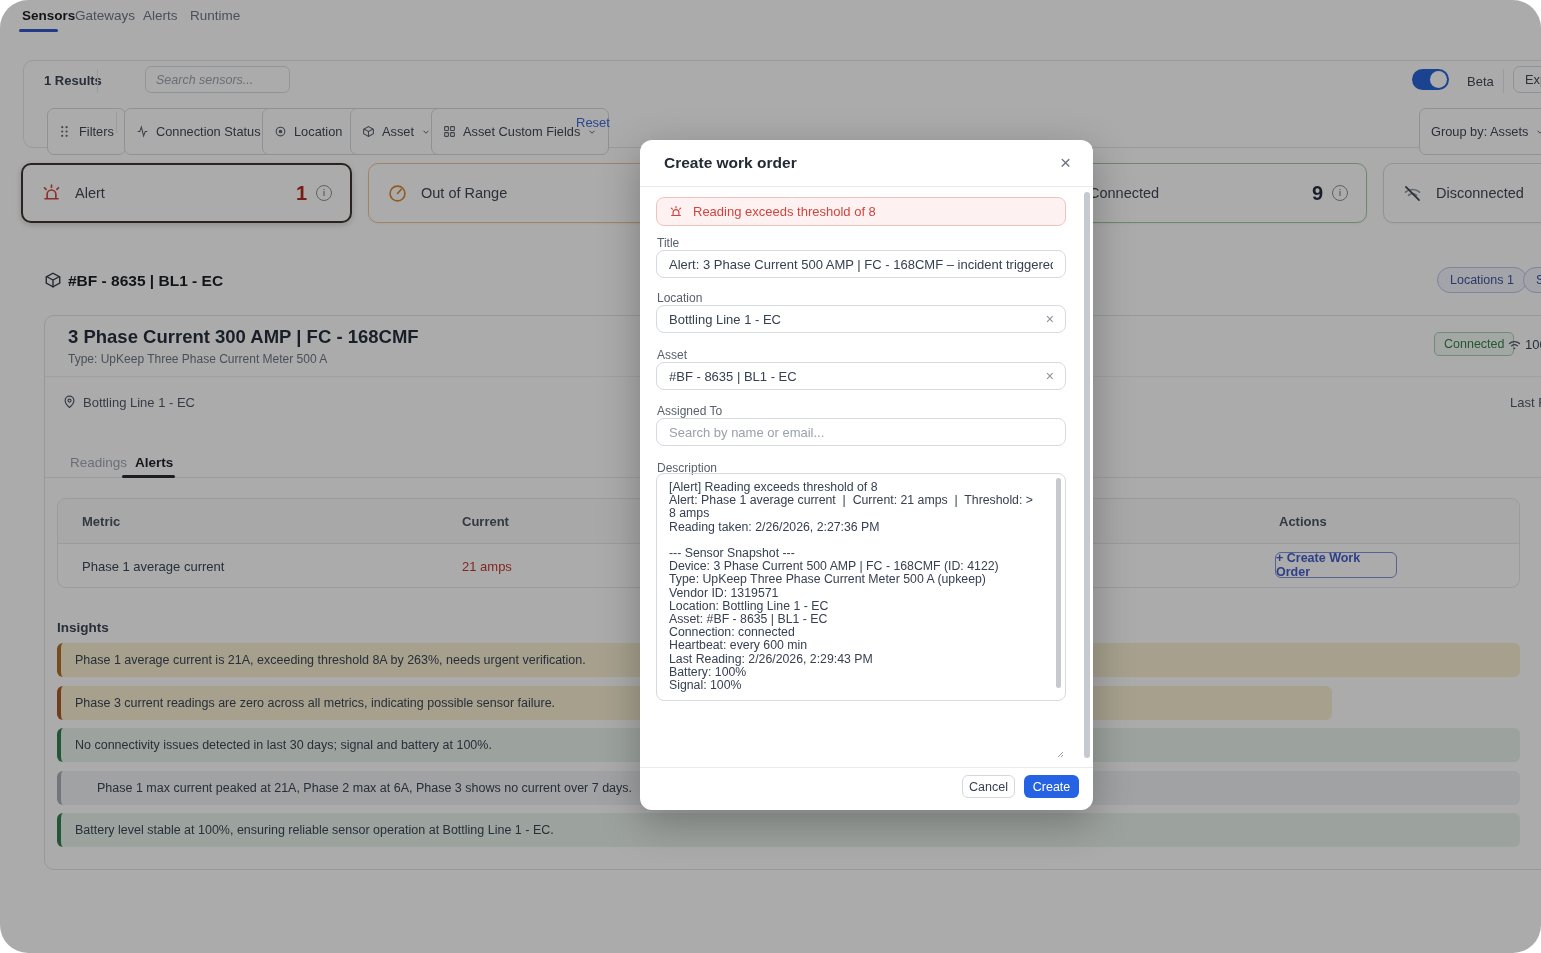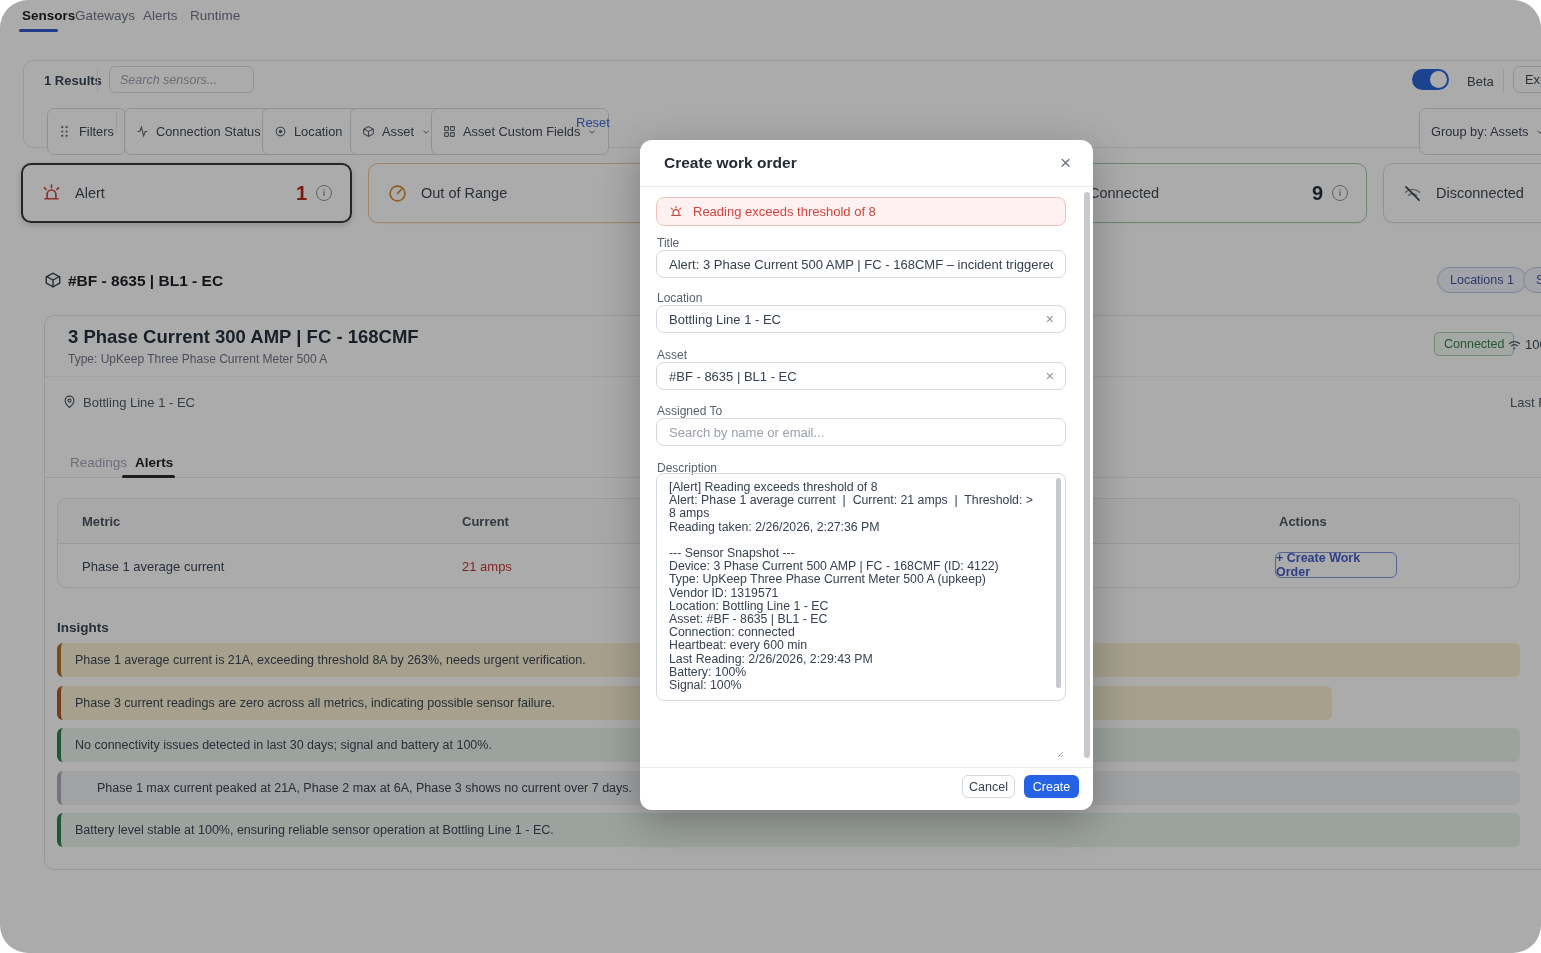--- a/index.html
+++ b/index.html
@@ -6,21 +6,21 @@
   body{font-family:"Liberation Sans",sans-serif;-webkit-font-smoothing:antialiased;}
   .screen{position:relative;width:1541px;height:953px;background:#ffffff;border-radius:28px;overflow:hidden;margin:0 auto;}
   .abs{position:absolute;}
   
   .nav-tab{font-size:13.5px;color:#6a7280;cursor:pointer;}
   .nav-tab.active{color:#15181d;font-weight:700;}
   .nav-underline{background:#2d52c8;border-radius:2px;}
   
   .panel{background:#fff;border:1px solid #e2e5e9;border-radius:10px;}
   .vdiv{width:1px;background:#e5e7eb;}
-  .search-input{border:1px solid #d9dde2;border-radius:6px;font-size:12.5px;padding:0 10px;color:#374151;outline:none;width:100%;height:100%;box-sizing:border-box;font-family:"Liberation Sans",sans-serif;}
+  .search-input{border:1px solid #d9dde2;border-radius:6px;font-size:12.5px;padding:0 10px;color:#374151;outline:none;width:100%;height:100%;box-sizing:border-box;font-family:"Liberation Sans",sans-serif;margin-left:36px;}
   .search-input::placeholder{color:#9aa3ad;font-style:italic;}
   .btn-outline{display:flex;align-items:center;gap:7px;border:1px solid #d5d9de;border-radius:7px;background:#fff;font-size:12.8px;color:#3c4450;padding:0 11px;height:47px;box-sizing:border-box;cursor:pointer;white-space:nowrap;}
   .link{color:#3b66d4;font-size:13px;cursor:pointer;}
   .toggle{background:#2360d6;border-radius:11px;cursor:pointer;}
   .toggle .knob{position:absolute;top:2px;right:2px;width:17px;height:17px;background:#fff;border-radius:50%;}
   
   .scard{display:flex;align-items:center;background:#fff;border-radius:10px;box-sizing:border-box;padding:0 18px;box-shadow:0 1px 2px rgba(0,0,0,.05);cursor:pointer;}
   .scard .lbl{font-size:14.5px;color:#3c4450;margin-left:13px;}
   .scard .cnt{font-size:20px;font-weight:700;margin-left:auto;}
   .info-i{width:14px;height:14px;border:1.3px solid #8a9096;border-radius:50%;color:#8a9096;font-size:9px;display:flex;align-items:center;justify-content:center;margin-left:9px;flex:0 0 auto;font-weight:700;}

